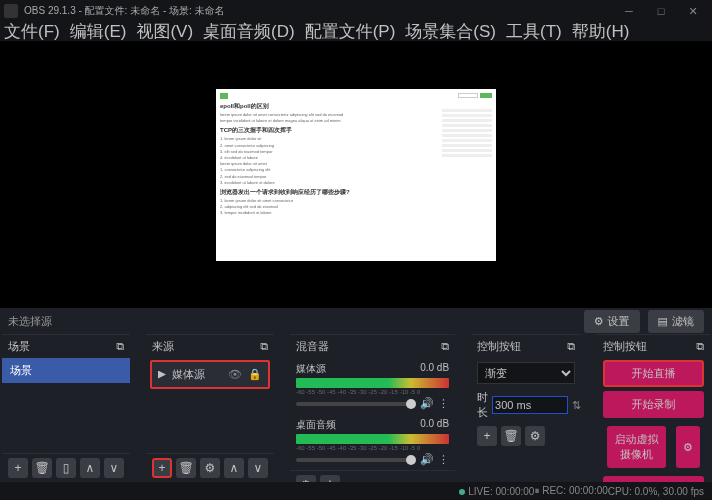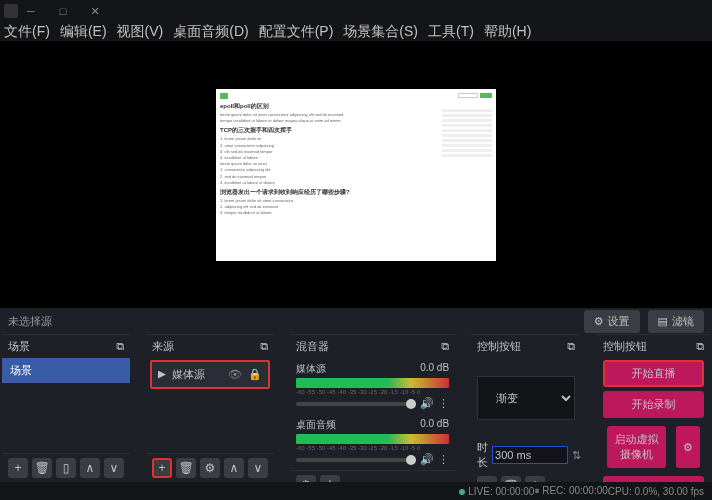--- a/index.html
+++ b/index.html
@@ -3,21 +3,21 @@
 <meta charset="utf-8">
 <style>
 *{margin:0;padding:0;box-sizing:border-box;font-family:"Microsoft YaHei",sans-serif}
 body{background:#1e2028;color:#c0c0c0;font-size:11px;width:712px;height:500px;overflow:hidden;display:flex;flex-direction:column}
 .titlebar{background:#141518;height:22px;display:flex;align-items:center;padding:0 4px}
 .title-icon{width:14px;height:14px;background:#333;border-radius:2px;margin-right:6px}
 .title-text{flex:1;font-size:10px;color:#aaa}
 .winbtns{display:flex;gap:18px;padding-right:8px}
 .winbtn{width:14px;height:14px;display:flex;align-items:center;justify-content:center;cursor:pointer;color:#888}
 .menubar{background:#141518;height:20px;display:flex;align-items:center;padding:0 4px;gap:10px;border-bottom:1px solid #000}
-.menuitem{font-size:14px;color:#c0c0c0;cursor:pointer}
+.menuitem{font-size:17px;color:#c0c0c0;cursor:pointer}
 .preview{flex:1;background:#000;display:flex;align-items:center;justify-content:center;padding:8px}
 .preview-content{width:280px;height:172px;background:#fff;position:relative;overflow:hidden;font-size:5px;color:#333;padding:4px}
 .preview-content .hdr{display:flex;justify-content:space-between;margin-bottom:2px}
 .preview-content .logo{width:8px;height:6px;background:#5cb85c}
 .preview-content .btn-g{width:12px;height:5px;background:#5cb85c}
 .preview-content h1{font-size:6px;font-weight:bold;margin:3px 0 1px}
 .preview-content p{font-size:4px;color:#666;line-height:1.3;margin:1px 0}
 .preview-content .sidebar{position:absolute;right:4px;top:18px;width:50px;font-size:4px;color:#888}
 .preview-content .sidebar div{margin:2px 0;height:3px;background:#eee}
 .selection-bar{background:#1e2028;height:26px;display:flex;align-items:center;padding:0 8px;gap:8px}
@@ -38,39 +38,40 @@
 .source-icon{width:8px;height:8px;background:#c0c0c0;clip-path:polygon(0 0,0 100%,100% 50%)}
 .source-name{flex:1;font-size:11px}
 .eyeicon,.lockicon{width:14px;height:14px;cursor:pointer;color:#888}
 .mixer-item{padding:4px 6px}
 .mixer-top{display:flex;justify-content:space-between;font-size:10px;margin-bottom:2px}
 .mixer-bar{height:10px;background:linear-gradient(90deg,#2b5 0%,#2b5 60%,#cb3 75%,#c33 100%);border-radius:1px;position:relative;margin-bottom:1px}
 .mixer-ticks{font-size:6px;color:#666;display:flex;justify-content:space-between}
 .mixer-ctrl{display:flex;align-items:center;gap:4px;margin-top:2px}
 .mixer-slider{flex:1;height:4px;background:#444;border-radius:2px;position:relative}
 .mixer-slider::after{content:"";position:absolute;right:0;top:-3px;width:10px;height:10px;background:#ccc;border-radius:50%}
-.trans-select{width:100%;background:#131418;border:1px solid #333;color:#c0c0c0;padding:14px;font-size:11px;margin:16px 0}
+.trans-select{width:100%;background:#131418;border:1px solid #333;color:#c0c0c0;padding:3px;font-size:11px;margin:2px 0}
 .trans-row{display:flex;align-items:center;gap:4px;padding:2px 6px;font-size:11px}
 .trans-input{width:76px;background:#131418;border:1px solid #1d4ed8;color:#c0c0c0;padding:2px;font-size:11px}
 .trans-btns{display:flex;gap:4px;padding:4px 6px}
 .sqbtn{width:20px;height:20px;background:#3a3d44;border:none;color:#c0c0c0;border-radius:3px;cursor:pointer;display:flex;align-items:center;justify-content:center;font-size:12px}
 .ctrl-btn{background:#be185d;border:none;color:#c0c0c0;padding:6px;margin:2px 6px;border-radius:3px;cursor:pointer;font-size:11px;display:block;text-align:center}
 .ctrl-btn.hl{border:2px solid #d33;padding:4px}
 .ctrl-row{display:flex;gap:2px;margin:2px 6px}
 .ctrl-row .ctrl-btn{flex:1;margin:4px}
 .toolbar{display:flex;gap:4px;padding:4px 6px;border-top:1px solid #2a2d35;margin-top:auto}
 .toolbar.hl-add .add-hl{border:2px solid #d33}
 .statusbar{background:#141518;height:18px;display:flex;align-items:center;justify-content:flex-end;padding:0 8px;gap:0;font-size:10px;color:#888}
 .dot{width:6px;height:6px;background:#4a8;border-radius:50%;display:inline-block;margin-right:3px}
 </style>
 </head>
 <body>
 
 <div class="titlebar">
   <div class="title-icon"></div>
+  <div class="title-text">OBS 29.1.3 - 配置文件: 未命名 - 场景: 未命名</div>
   <div class="winbtns">
     <div class="winbtn">─</div>
     <div class="winbtn">□</div>
     <div class="winbtn">✕</div>
   </div>
 </div>
 
 <div class="menubar">
   <span class="menuitem">文件(F)</span>
   <span class="menuitem">编辑(E)</span>

